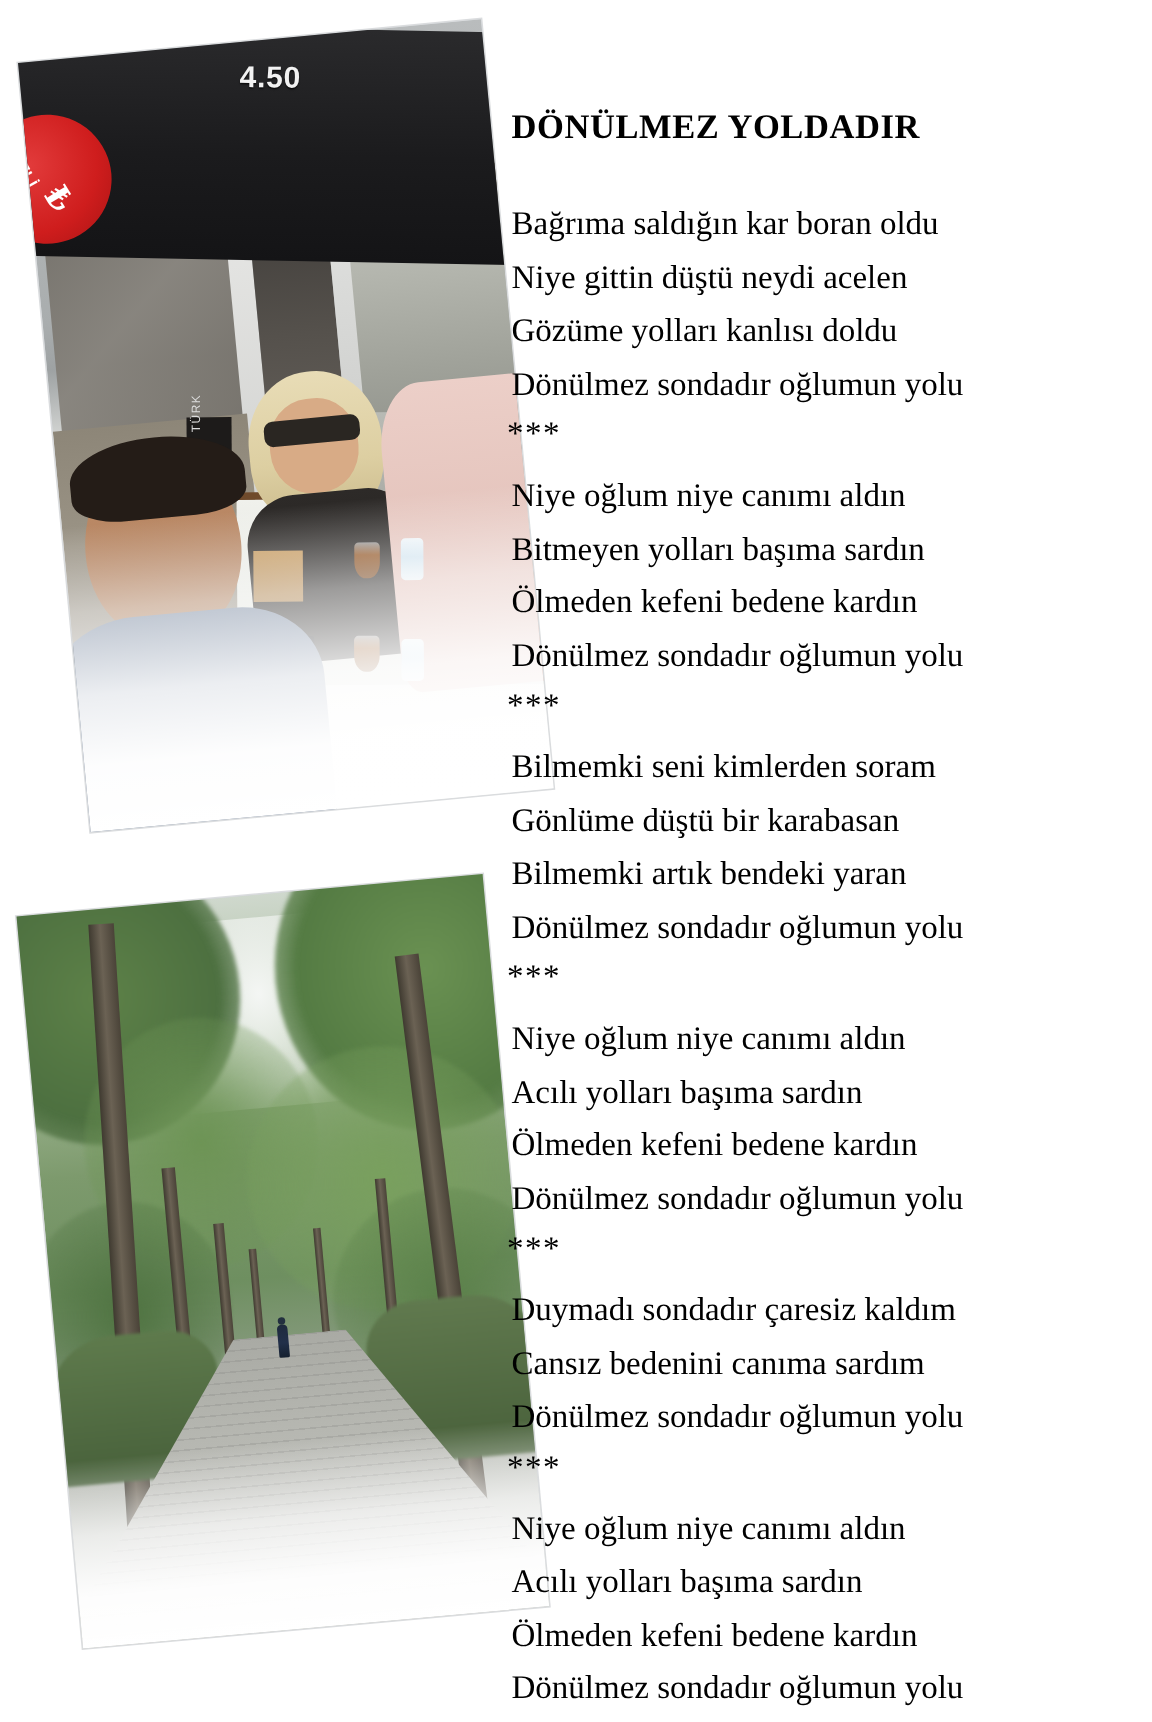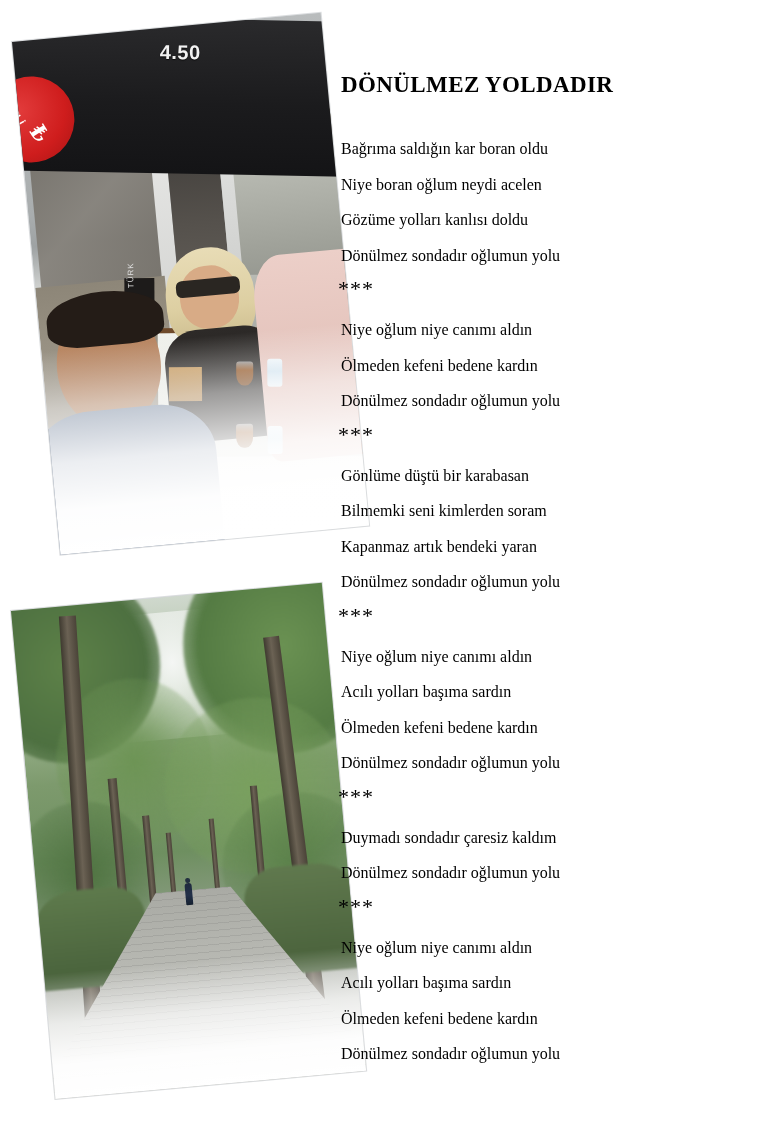--- a/index.html
+++ b/index.html
@@ -480,21 +480,21 @@
     font-size: 23px;
     font-weight: 700;
     letter-spacing: 0.4px;
     margin: 0 0 34px 3px;
     line-height: 1.1;
   }
   .stanza {
     margin: 0 0 0 3px;
   }
   .poem-line {
-    font-size: 16px;
+    font-size: 22px;
     line-height: 35.5px;
     white-space: nowrap;
   }
   .separator {
     font-size: 22px;
     line-height: 31px;
     letter-spacing: 1px;
     margin-bottom: 8px;
   }
 </style>
@@ -594,47 +594,49 @@
     </div>
   </div>
 
 </div>
 
 <div class="poem-column">
   <h1 class="poem-title">DÖNÜLMEZ YOLDADIR</h1>
   <div id="stanza-host">
       <div class="stanza">
         <div class="poem-line">Bağrıma saldığın kar boran oldu</div>
-        <div class="poem-line">Niye boran oğlum neydi acelen</div>
+        <div class="poem-line">Niye gittin düştü neydi acelen</div>
         <div class="poem-line">Gözüme yolları kanlısı doldu</div>
         <div class="poem-line">Dönülmez sondadır oğlumun yolu</div>
       </div>
       <div class="separator">***</div>
       <div class="stanza">
         <div class="poem-line">Niye oğlum niye canımı aldın</div>
+        <div class="poem-line">Bitmeyen yolları başıma sardın</div>
         <div class="poem-line">Ölmeden kefeni bedene kardın</div>
         <div class="poem-line">Dönülmez sondadır oğlumun yolu</div>
       </div>
       <div class="separator">***</div>
       <div class="stanza">
+        <div class="poem-line">Bilmemki seni kimlerden soram</div>
         <div class="poem-line">Gönlüme düştü bir karabasan</div>
-        <div class="poem-line">Bilmemki seni kimlerden soram</div>
-        <div class="poem-line">Kapanmaz artık bendeki yaran</div>
+        <div class="poem-line">Bilmemki artık bendeki yaran</div>
         <div class="poem-line">Dönülmez sondadır oğlumun yolu</div>
       </div>
       <div class="separator">***</div>
       <div class="stanza">
         <div class="poem-line">Niye oğlum niye canımı aldın</div>
         <div class="poem-line">Acılı yolları başıma sardın</div>
         <div class="poem-line">Ölmeden kefeni bedene kardın</div>
         <div class="poem-line">Dönülmez sondadır oğlumun yolu</div>
       </div>
       <div class="separator">***</div>
       <div class="stanza">
         <div class="poem-line">Duymadı sondadır çaresiz kaldım</div>
+        <div class="poem-line">Cansız bedenini canıma sardım</div>
         <div class="poem-line">Dönülmez sondadır oğlumun yolu</div>
       </div>
       <div class="separator">***</div>
       <div class="stanza">
         <div class="poem-line">Niye oğlum niye canımı aldın</div>
         <div class="poem-line">Acılı yolları başıma sardın</div>
         <div class="poem-line">Ölmeden kefeni bedene kardın</div>
         <div class="poem-line">Dönülmez sondadır oğlumun yolu</div>
       </div>
     </div>

